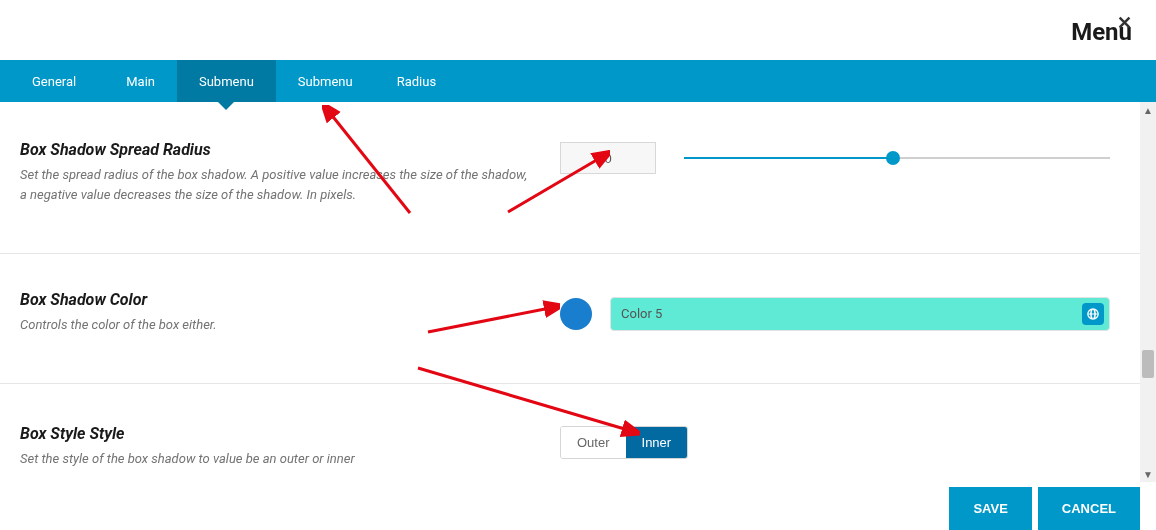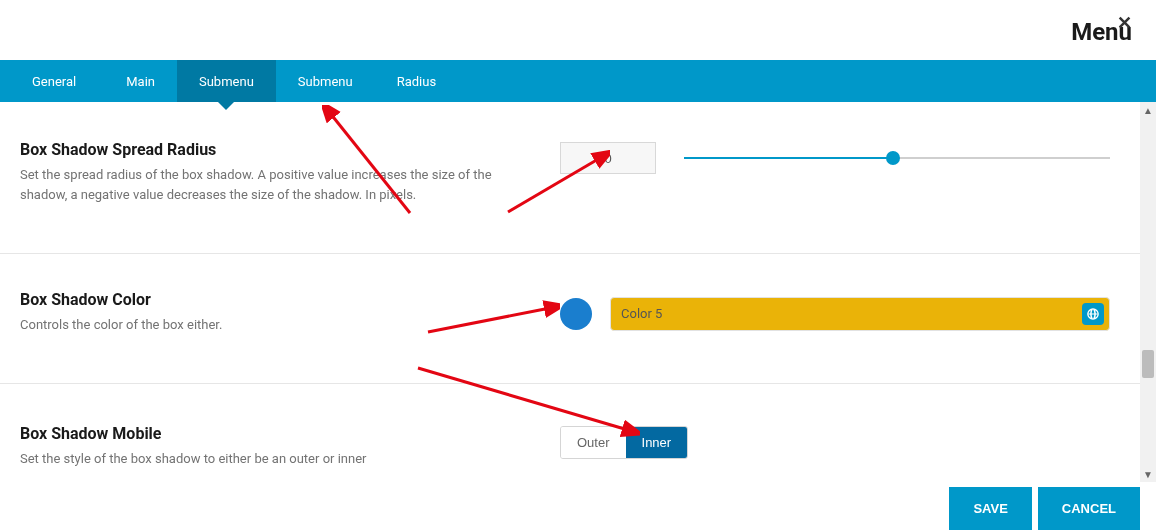--- a/index.html
+++ b/index.html
@@ -79,20 +79,21 @@
     .setting {
       display: flex;
       padding: 10px 20px 28px 20px;
       border-bottom: 1px solid #e6e6e6;
       position: relative;
     }
     .setting-left {
       width: 540px;
       flex-shrink: 0;
       padding-right: 30px;
+      font-style: italic;
     }
     .setting-title {
       font-size: 16px;
       font-weight: 700;
       color: #1a1a1a;
       margin-bottom: 6px;
     }
     .setting-desc {
       font-size: 13px;
       color: #737373;
@@ -145,21 +146,21 @@
       height: 32px;
       background: #1a7ece;
       border-radius: 50%;
       margin-right: 18px;
       flex-shrink: 0;
     }
     .color-select {
       flex: 1;
       height: 34px;
       border: 1px solid #e2e2e2;
-      background: #eab308;
+      background: #5eead4;
       border-radius: 4px;
       display: flex;
       align-items: center;
       padding: 0 10px;
       font-size: 13px;
       color: #555;
       position: relative;
       margin-right: 10px;
     }
     .color-select-icon {
@@ -292,22 +293,22 @@
             <svg viewBox="0 0 24 24">
                 <path d="M12 2a10 10 0 100 20 10 10 0 000-20zm7.9 9h-3.04a16 16 0 00-1.3-5.5A8.03 8.03 0 0119.9 11zM12 4c.9 1.2 2 3.6 2.2 7H9.8C10 7.6 11.1 5.2 12 4zm-3.56 1.5A16 16 0 007.14 11H4.1a8.03 8.03 0 014.34-5.5zM4.1 13h3.04a16 16 0 001.3 5.5A8.03 8.03 0 014.1 13zm7.9 7c-.9-1.2-2-3.6-2.2-7h4.4c-.2 3.4-1.3 5.8-2.2 7zm3.56-1.5a16 16 0 001.3-5.5h3.04a8.03 8.03 0 01-4.34 5.5z"></path>
               </svg>
           </span>
         </div>
       </div>
     </div>
 
     <div class="setting" style="padding-top: 40px; border-bottom:none;">
       <div class="setting-left">
-        <div class="setting-title">Box Shadow Mobile</div>
-        <div class="setting-desc">Set the style of the box shadow to either be an outer or inner</div>
+        <div class="setting-title">Box Style Style</div>
+        <div class="setting-desc">Set the style of the box shadow to value be an outer or inner</div>
       </div>
       <div class="setting-right">
         <div class="btn-group">
           <button>Outer</button>
           <button class="selected">Inner</button>
         </div>
       </div>
     </div>
   </div>
 

